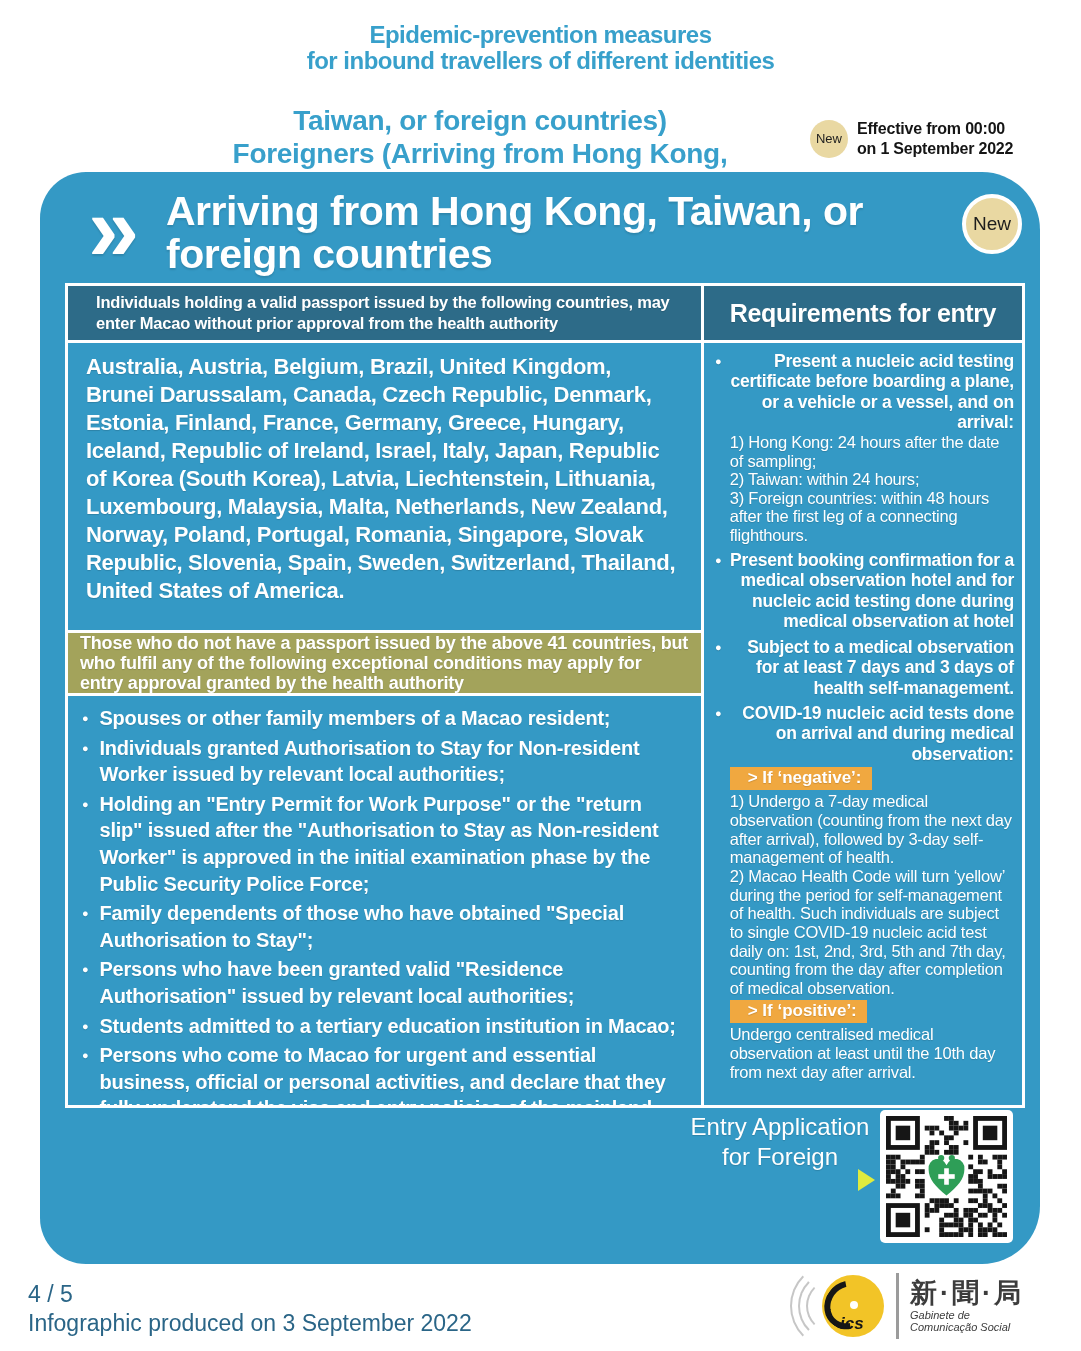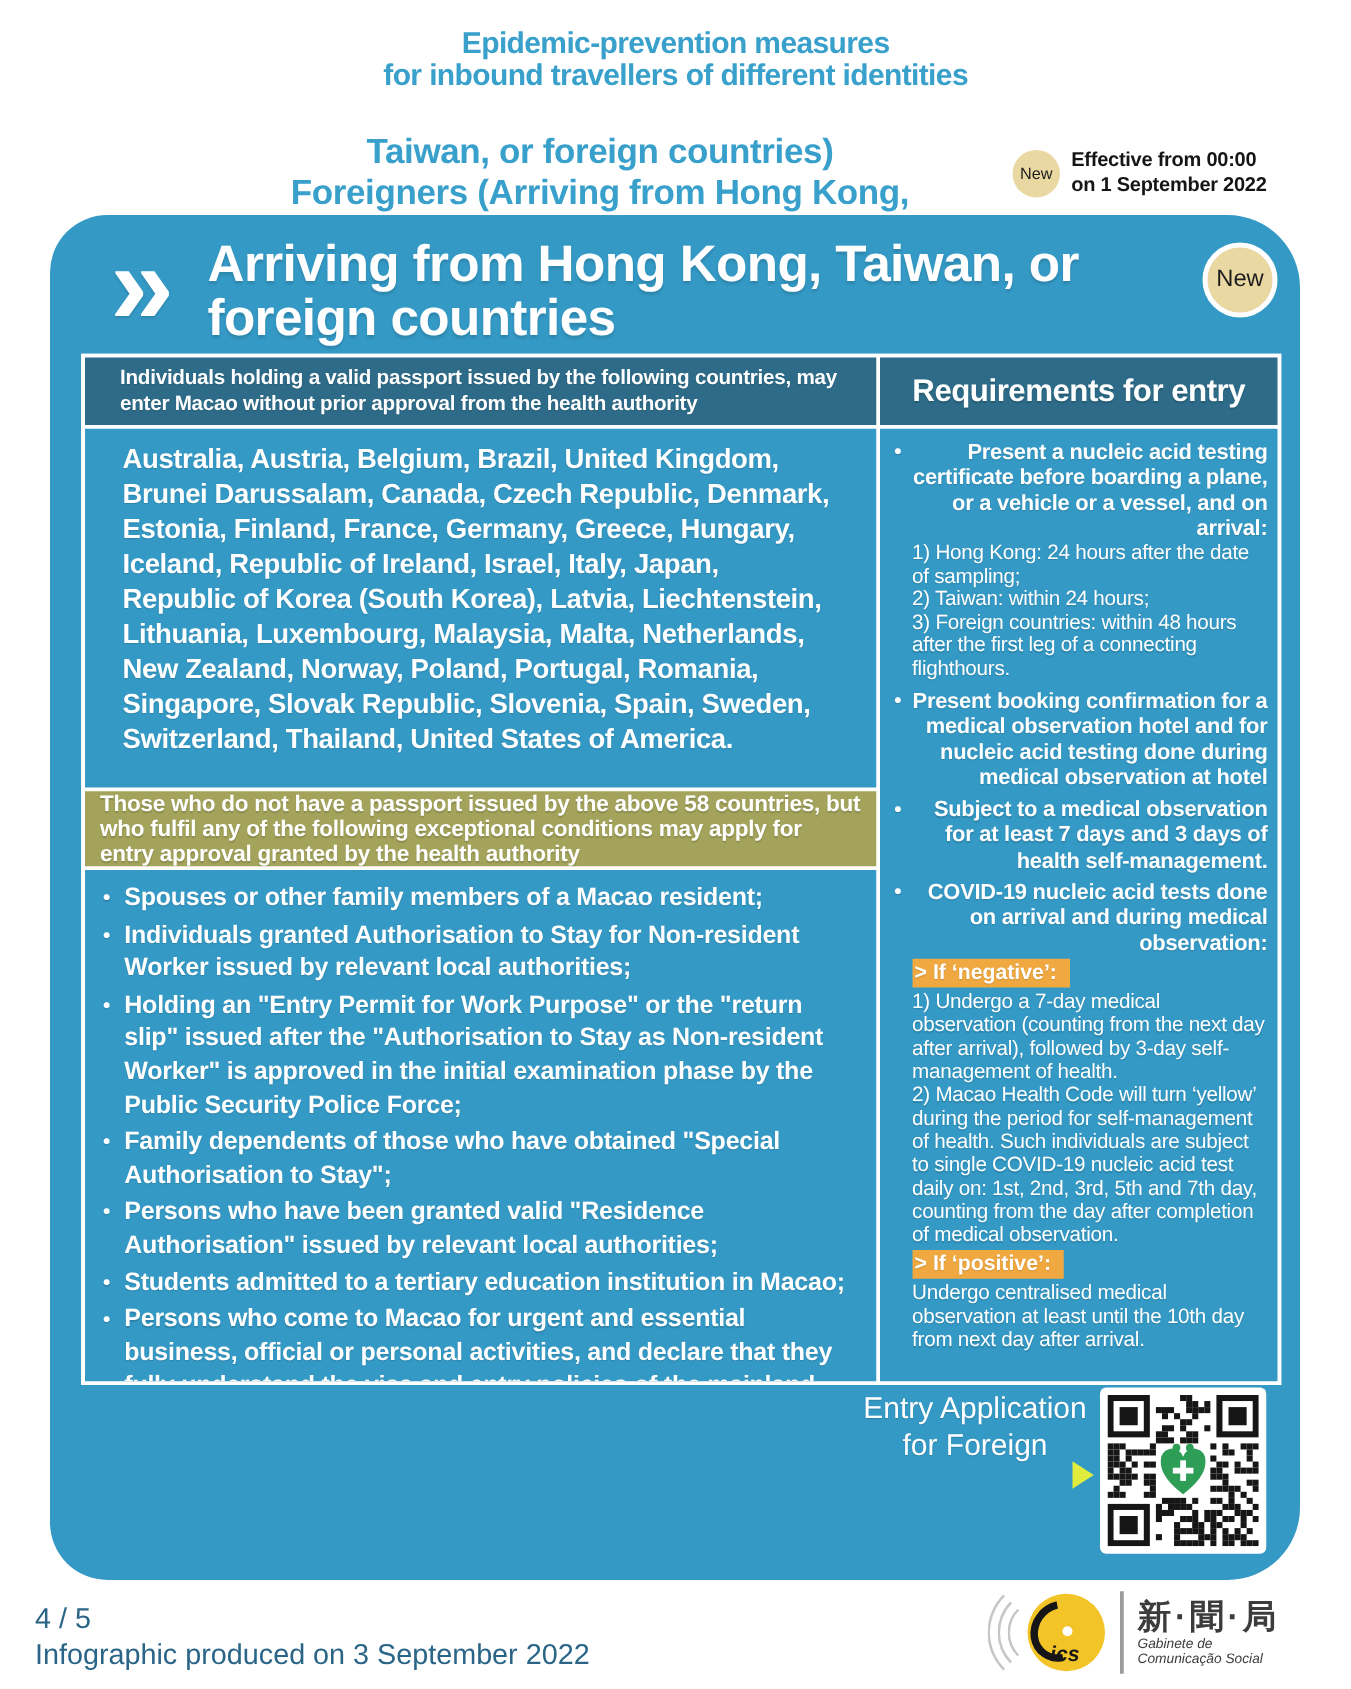--- a/index.html
+++ b/index.html
@@ -36,35 +36,35 @@
         display:flex;align-items:center;justify-content:center;}
 
   
   .tbl{position:absolute;left:25px;top:111px;width:960px;height:825px;border:3px solid #fff;
        display:grid;grid-template-columns:633px 318px;grid-template-rows:54px 287px 60px 1fr;
        gap:3px;background:#fff;}
   .cell{background:var(--card-blue);overflow:hidden;color:#fff;text-shadow:0 1px 1px rgba(0,0,0,.15);}
   .hdr{background:var(--header-teal);font-weight:700;}
   .hdr-left{font-size:16.5px;line-height:1.25;padding:4px 28px;display:flex;align-items:center;letter-spacing:-0.2px;}
   .hdr-right{font-size:25px;display:flex;align-items:center;justify-content:center;letter-spacing:-0.4px;}
-  .countries{padding:10px 30px;font-weight:700;font-size:22px;line-height:1.27;letter-spacing:-0.3px;}
+  .countries{padding:10px 18px;font-weight:700;font-size:22px;line-height:1.27;letter-spacing:-0.3px;}
   .olive{background:var(--olive);font-weight:700;font-size:18px;line-height:1.13;padding:3px 12px;
          display:flex;align-items:center;letter-spacing:-0.2px;}
   .exceptions{padding:9px 14px 6px 14px;}
   .exc-item{display:flex;gap:11px;font-weight:700;font-size:20px;line-height:1.33;margin-bottom:3px;letter-spacing:-0.2px;}
   .dot{font-size:11px;line-height:2.4;flex:0 0 auto;}
 
   .req-cell{grid-column:2;grid-row:2/5;padding:8px 8px 8px 11px;}
   .req-item{display:flex;gap:8px;margin-bottom:5px;}
   .req-item .dot{line-height:1.9;}
   .rb{font-weight:700;font-size:17.5px;line-height:1.17;letter-spacing:-0.2px;text-align:right;}
   .rn{font-size:16.5px;line-height:1.13;font-weight:400;letter-spacing:-0.2px;}
   .pre{white-space:pre-line;}
   .hl{display:inline-block;background:var(--highlight-orange);font-weight:700;font-size:17px;
-      padding:1px 10px 2px 2px;margin:3px 0 2px 0;}
+      padding:1px 10px 2px 18px;margin:3px 0 2px 0;}
 
   
   .qr-label{position:absolute;left:640px;top:940px;width:200px;text-align:center;color:#fff;
             font-size:24px;line-height:1.27;text-shadow:0 1px 1px rgba(0,0,0,.15);}
   .tri{position:absolute;left:818px;top:997px;width:0;height:0;
        border-left:17px solid var(--triangle-yellow);
        border-top:11px solid transparent;border-bottom:11px solid transparent;}
   .qr{position:absolute;left:840px;top:938px;width:133px;height:133px;background:#fff;
       border-radius:5px;padding:6px;}
   .qr svg{display:block;width:121px;height:121px;}
@@ -146,21 +146,21 @@
             <div class="rb">COVID-19 nucleic acid tests done on arrival and during medical observation:</div>
             <div class="hl">&gt; If ‘negative’:</div>
             <div class="rn pre">1) Undergo a 7-day medical observation (counting from the next day after arrival), followed by 3-day self-management of health.
 2) Macao Health Code will turn ‘yellow’ during the period for self-management of health. Such individuals are subject to single COVID-19 nucleic acid test daily on: 1st, 2nd, 3rd, 5th and 7th day, counting from the day after completion of medical observation.</div>
             <div class="hl">&gt; If ‘positive’:</div>
             <div class="rn pre">Undergo centralised medical observation at least until the 10th day from next day after arrival.</div>
           </div>
         </div>
       </div>
 
-      <div class="cell olive">Those who do not have a passport issued by the above 58 countries, but who fulfil any of the following exceptional conditions may apply for entry approval granted by the health authority</div>
+      <div class="cell olive">Those who do not have a passport issued by the above 41 countries, but who fulfil any of the following exceptional conditions may apply for entry approval granted by the health authority</div>
 
       <div class="cell exceptions">
         <div class="exc-item">
             <span class="dot">●</span>
             <span>Spouses or other family members of a Macao resident;</span>
           </div>
         <div class="exc-item">
             <span class="dot">●</span>
             <span>Individuals granted Authorisation to Stay for Non-resident Worker issued by relevant local authorities;</span>
           </div>

